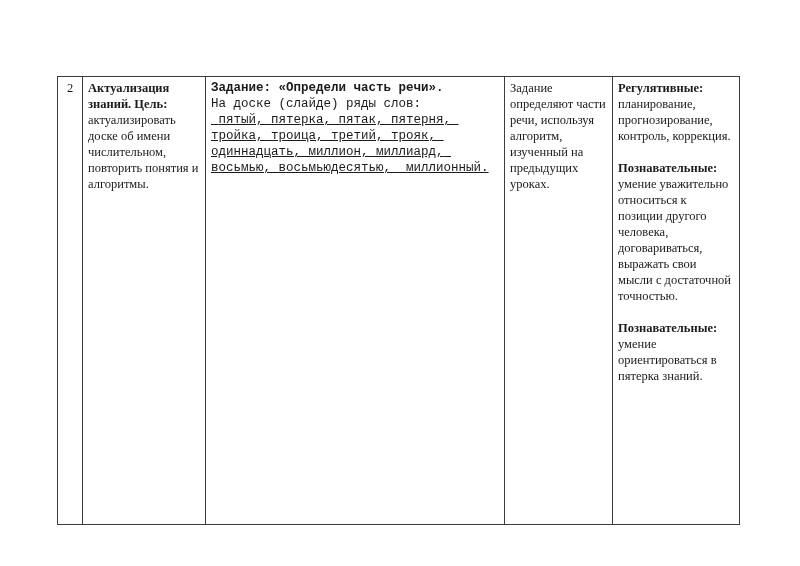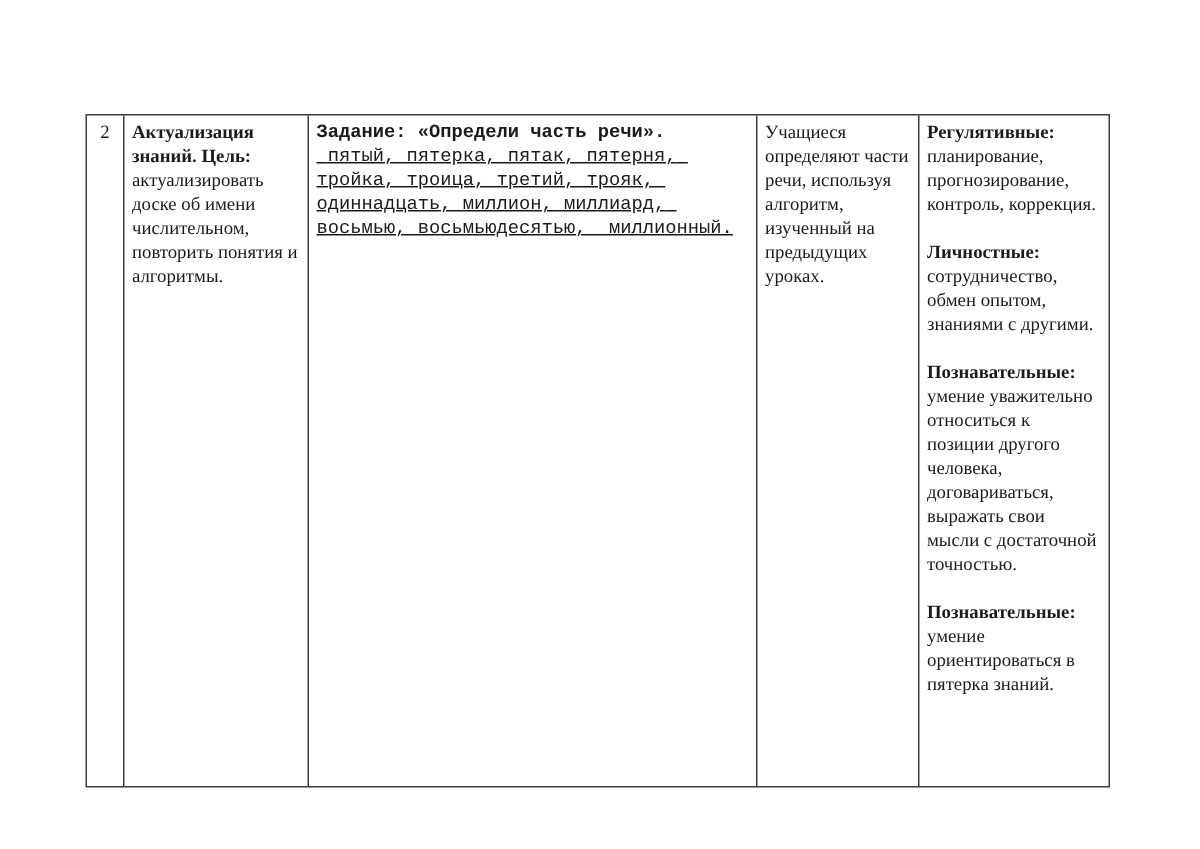--- a/index.html
+++ b/index.html
@@ -55,37 +55,34 @@
 
     <div class="cell col-stage">
       <b>Актуализация знаний. Цель:</b>
       <span>актуализировать доске об имени числительном, повторить понятия и алгоритмы.</span>
     </div>
 
     <div class="cell col-task">
       <div>
         <b>Задание: «Определи часть речи».</b>
       </div>
+      <div>На доске (слайде) ряды слов:</div>
       <div>
         <span class="underlined"> пятый, пятерка, пятак, пятерня, тройка, троица, третий, трояк, одиннадцать, миллион, миллиард, восьмью, восьмьюдесятью,  миллионный.</span>
       </div>
     </div>
 
     <div class="cell col-activity">
-      <span>Учащиеся определяют части речи, используя алгоритм, изученный на предыдущих уроках.</span>
+      <span>Задание определяют части речи, используя алгоритм, изученный на предыдущих уроках.</span>
     </div>
 
     <div class="cell col-uud">
       <p class="uud-block">
         <b>Регулятивные:</b>
         <span>планирование, прогнозирование, контроль, коррекция.</span>
-      </p>
-      <p class="uud-block">
-        <b>Личностные:</b>
-        <span>сотрудничество, обмен опытом, знаниями с другими.</span>
       </p>
       <p class="uud-block">
         <b>Познавательные:</b>
         <span>умение уважительно относиться к позиции другого человека, договариваться, выражать свои мысли с достаточной точностью.</span>
       </p>
       <p class="uud-block">
         <b>Познавательные:</b>
         <span>умение ориентироваться в пятерка знаний.</span>
       </p>
     </div>

